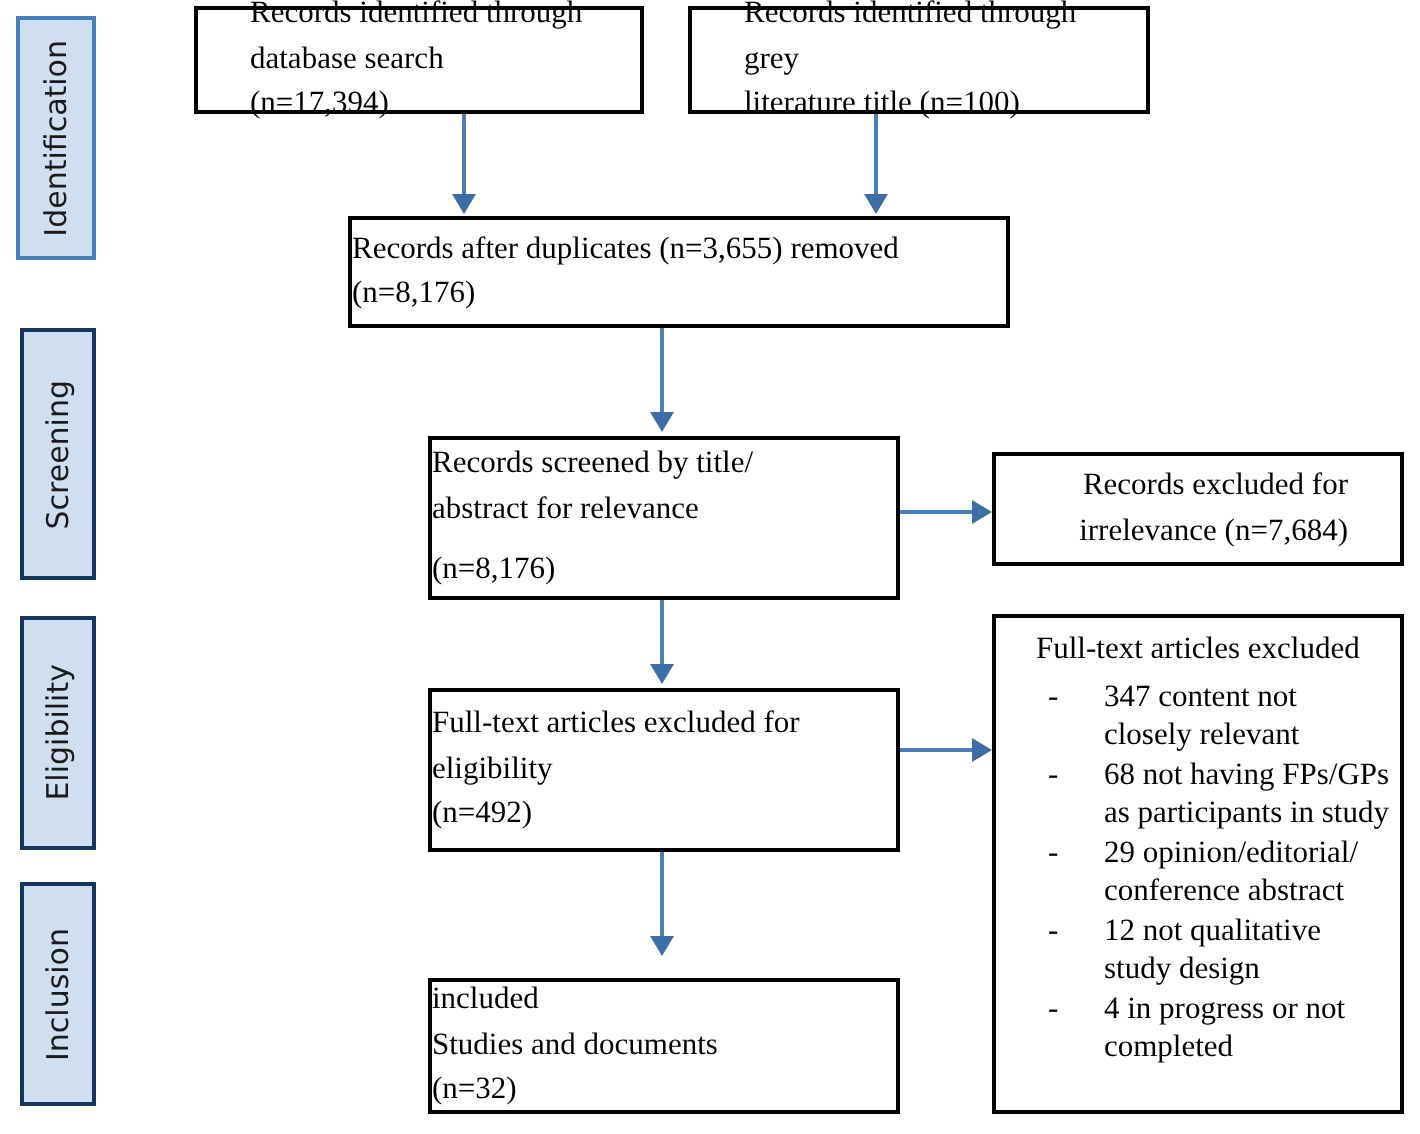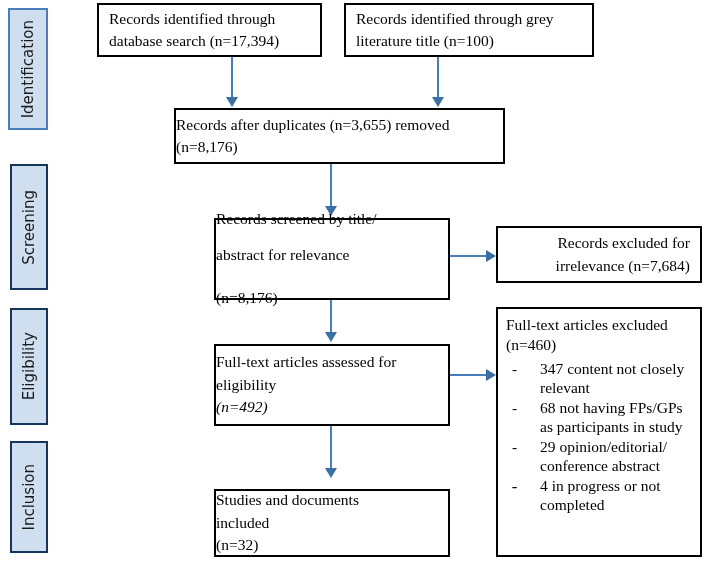--- a/index.html
+++ b/index.html
@@ -49,29 +49,29 @@
     justify-content: center;
     color: #000000;
   }
   .box .line {
     font-size: 15.5px;
     line-height: 1.45;
   }
   .box.center .line { text-align: left; }
   .box.left .line   { text-align: left; }
 
-  .box.padded { padding: 4px 10px; }
+  .box.padded { padding: 4px 26px; }
 
   
   .excl-box {
     position: absolute;
     background: #ffffff;
     border: 2px solid #000000;
     box-sizing: border-box;
-    padding: 6px 4px 4px 8px;
+    padding: 6px 4px 4px 20px;
     color: #000000;
   }
   .excl-head {
     font-size: 15.5px;
     line-height: 1.28;
     text-align: left;
   }
   .excl-list {
     margin: 4px 0 0 0;
     padding: 0;
@@ -138,93 +138,93 @@
 
   <div class="stage" style="left:10px; top:441px; width:38px; height:112px;">
     <span class="stage-label">Inclusion</span>
   </div>
 
   <div class="box left padded" style="left:97px; top:3px; width:225px; height:54px;">
     <div class="line">Records identified through</div>
     <div class="line">database search (n=17,394)</div>
   </div>
 
-  <div class="box left padded" style="left:344px; top:3px; width:250px; height:54px;">
+  <div class="box left padded" style="left:344px; top:3px; width:231px; height:54px;">
     <div class="line">Records identified through grey</div>
     <div class="line">literature title (n=100)</div>
   </div>
 
   <div class="vline" style="left:231px; top:57px; height:42px;"></div>
   <div class="arrow-down" style="left:226px; top:97px;"></div>
 
   <div class="vline" style="left:437px; top:57px; height:42px;"></div>
   <div class="arrow-down" style="left:432px; top:97px;"></div>
 
   <div class="box center" style="left:174px; top:108px; width:331px; height:56px;">
     <div class="line">Records after duplicates (n=3,655) removed</div>
     <div class="line">(n=8,176)</div>
   </div>
 
   <div class="vline" style="left:330px; top:164px; height:44px;"></div>
   <div class="arrow-down" style="left:325px; top:206px;"></div>
 
-  <div class="box center" style="left:214px; top:218px; width:236px; height:82px;gap:13px;">
+  <div class="box center" style="left:214px; top:218px; width:236px; height:82px;">
     <div class="line">Records screened by title/</div>
     <div class="line">abstract for relevance</div>
     <div class="line" style="margin-top:8px;">(n=8,176)</div>
   </div>
 
   <div class="hline" style="left:450px; top:255px; width:38px;"></div>
   <div class="arrow-right" style="left:486px; top:250px;"></div>
 
   <div class="box left padded" style="left:496px; top:226px; width:206px; height:57px;align-items:flex-end;">
     <div class="line">Records excluded for</div>
     <div class="line">irrelevance (n=7,684)</div>
   </div>
 
   <div class="vline" style="left:330px; top:300px; height:34px;"></div>
   <div class="arrow-down" style="left:325px; top:332px;"></div>
 
   <div class="box center" style="left:214px; top:344px; width:236px; height:82px;">
-    <div class="line">Full-text articles assessed for</div>
+    <div class="line">Full-text articles excluded for</div>
     <div class="line">eligibility</div>
-    <div class="line" style="margin-top:0;font-style:italic;">(n=492)</div>
+    <div class="line" style="margin-top:0;">(n=492)</div>
   </div>
 
   <div class="hline" style="left:450px; top:374px; width:38px;"></div>
   <div class="arrow-right" style="left:486px; top:369px;"></div>
 
   <div class="excl-box" style="left:496px; top:307px; width:206px; height:250px;">
     <div class="excl-head">Full-text articles excluded</div>
-    <div class="excl-head">(n=460)</div>
     <ul class="excl-list">
       <li>
         <span class="dash">-</span>
         <span>347 content not closely relevant</span>
       </li>
       <li>
         <span class="dash">-</span>
         <span>68 not having FPs/GPs as participants in study</span>
       </li>
       <li>
         <span class="dash">-</span>
         <span>29 opinion/editorial/ conference abstract</span>
       </li>
       <li>
         <span class="dash">-</span>
+        <span>12 not qualitative study design</span>
       </li>
       <li>
         <span class="dash">-</span>
         <span>4 in progress or not completed</span>
       </li>
     </ul>
   </div>
 
   <div class="vline" style="left:330px; top:426px; height:44px;"></div>
   <div class="arrow-down" style="left:325px; top:468px;"></div>
 
   <div class="box center" style="left:214px; top:489px; width:236px; height:68px;">
+    <div class="line">included</div>
     <div class="line">Studies and documents</div>
-    <div class="line">included</div>
     <div class="line">(n=32)</div>
   </div>
 
 </div>
 
 </body></html>

